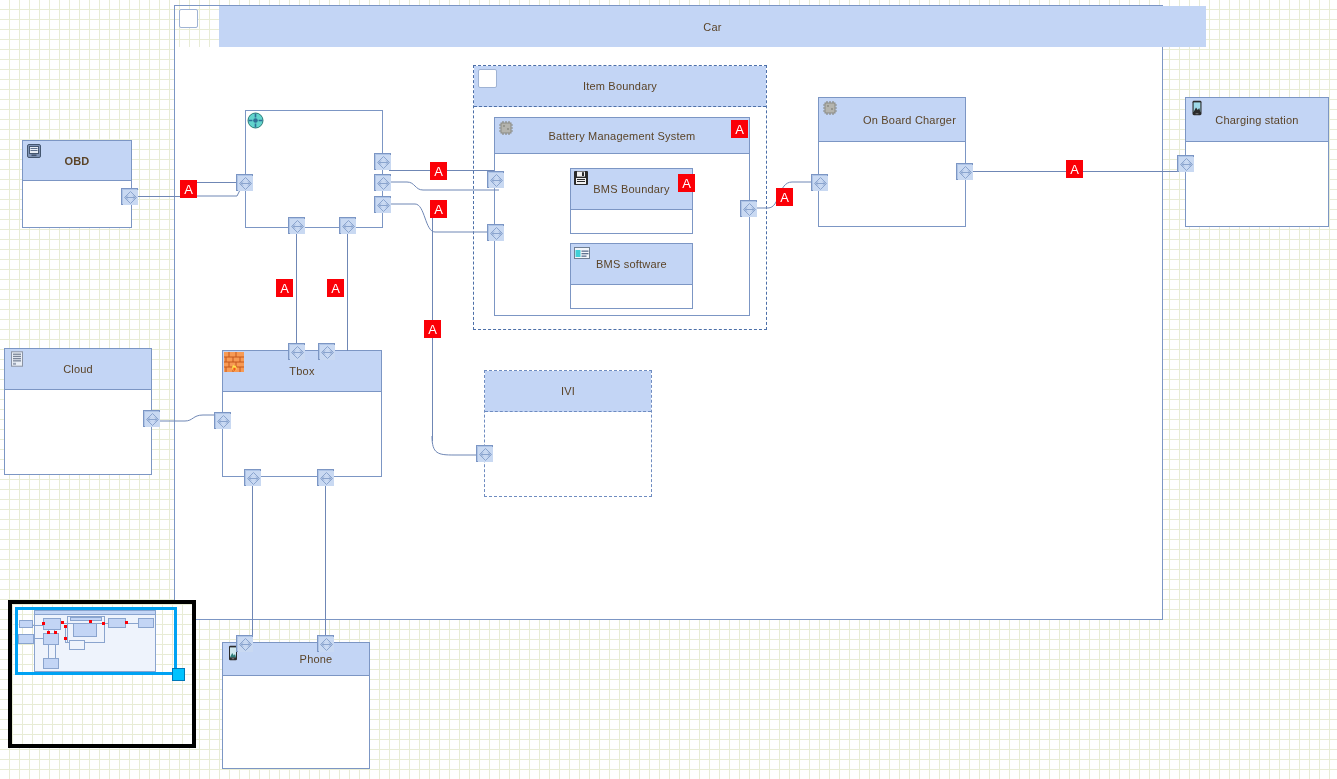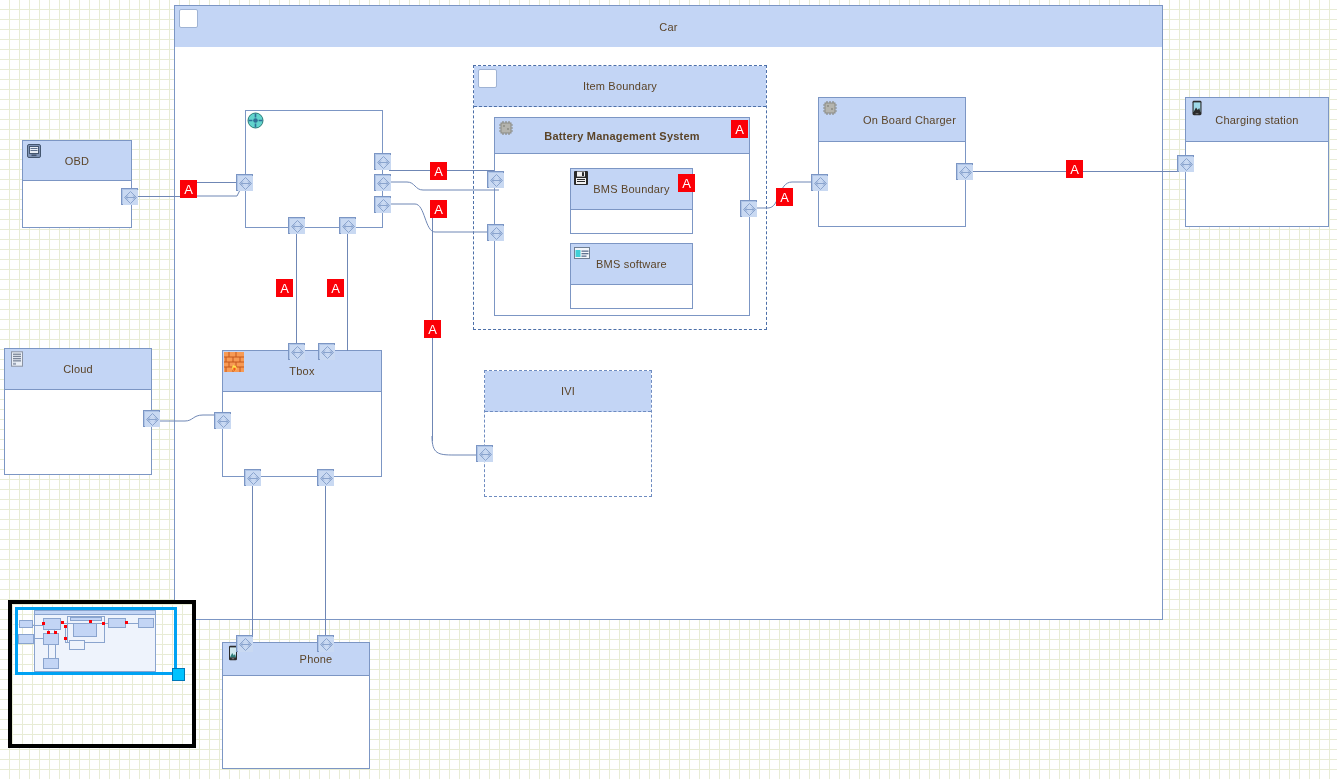--- a/index.html
+++ b/index.html
@@ -44,21 +44,21 @@
     display: flex;
     align-items: center;
     justify-content: center;
     text-align: center;
     letter-spacing: .2px;
   }
   .block.dashed { border: 1px dashed #6f8cc0; }
   .block.dashed > .hdr { border-bottom: 1px dashed #6f8cc0; }
   .block.dashed2 { border: 1px dashed #4c6fa8; background: transparent; }
   .block.dashed2 > .hdr { border-bottom: 1px dashed #4c6fa8; }
-  .block.plainhdr > .hdr { border-bottom: none; }
+  .block.plainhdr > .hdr { border-bottom: none; margin-left: 44px; }
 
   
   .icon {
     position: absolute;
     left: 3px;
     top: 2px;
     width: 16px;
     height: 16px;
     pointer-events: none;
   }
@@ -178,21 +178,21 @@
   </div>
 
   <div class="block dashed2" id="item-boundary" style="left:473px; top:65px; width:294px; height:265px;">
     <div class="hdr" style="height:41px; background:#c3d5f5;">
       <span>Item Boundary</span>
     </div>
     <div class="corner-note"></div>
   </div>
 
   <div class="block" id="obd" style="left:22px; top:140px; width:110px; height:88px;">
-    <div class="hdr" style="height:40px;">
+    <div class="hdr" style="height:40px;font-weight:bold;">
       <span>OBD</span>
     </div>
     <span class="icon">
       <svg width="16" height="16" viewBox="0 0 16 16">
         <rect x="1.5" y="1.5" width="13" height="13" rx="1.5" fill="#7f93b5" stroke="#44566f"></rect>
         <rect x="3.5" y="3.5" width="9" height="7" fill="#e9eef6" stroke="#44566f"></rect>
         <rect x="4.5" y="5" width="7" height="1" fill="#5f728f"></rect>
         <rect x="4.5" y="7" width="7" height="1" fill="#5f728f"></rect>
         <rect x="5.5" y="11.5" width="5" height="1.6" fill="#44566f"></rect>
       </svg>
@@ -203,21 +203,21 @@
     <span class="icon" style="left:1px; top:1px;">
       <svg width="17" height="17" viewBox="0 0 17 17">
         <circle cx="8.5" cy="8.5" r="7.5" fill="#62d4cd" stroke="#2e7d78"></circle>
         <circle cx="8.5" cy="8.5" r="2.3" fill="#2f6f96"></circle>
         <path d="M8.5 1.5 L8.5 5.4 M8.5 11.6 L8.5 15.5 M1.5 8.5 L5.4 8.5 M11.6 8.5 L15.5 8.5" stroke="#2f6f96" stroke-width="1.6"></path>
       </svg>
     </span>
   </div>
 
   <div class="block" id="bms" style="left:494px; top:117px; width:256px; height:199px;">
-    <div class="hdr" style="height:36px;font-weight:bold;">
+    <div class="hdr" style="height:36px;">
       <span>Battery Management System</span>
     </div>
     <span class="icon">
       <svg width="16" height="16" viewBox="0 0 16 16">
         <rect x="3" y="3" width="10" height="10" fill="#b4b4ae" stroke="#8b8b84"></rect>
         <g stroke="#8b8b84" stroke-width="1.2">
           <path d="M5 1 v2 M8 1 v2 M11 1 v2 M5 13 v2 M8 13 v2 M11 13 v2"></path>
           <path d="M1 5 h2 M1 8 h2 M1 11 h2 M13 5 h2 M13 8 h2 M13 11 h2"></path>
         </g>
         <circle cx="6" cy="6" r="0.8" fill="#6f6f68"></circle>

